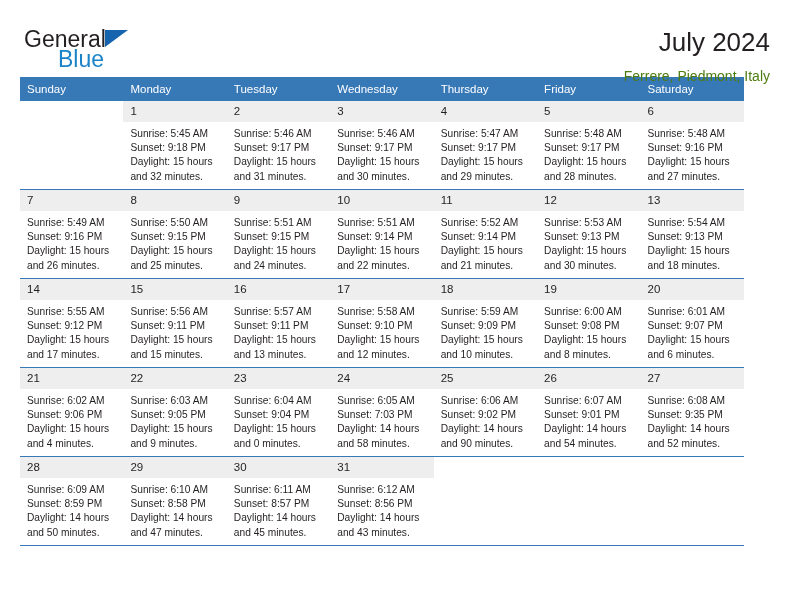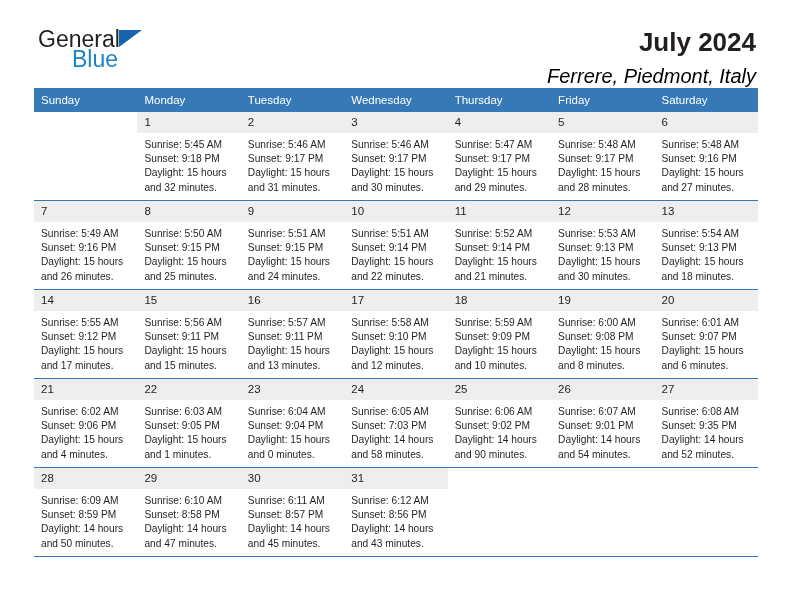--- a/index.html
+++ b/index.html
@@ -12,21 +12,21 @@
     height: 612px;
     font-family: "Liberation Sans", sans-serif;
     color: #000000;
     overflow: hidden;
   }
   .page {
     position: relative;
     width: 792px;
     height: 461px;
     box-sizing: border-box;
-    padding: 0 34px;
+    padding: 0 20px;
   }
 
   
   .header {
     display: flex;
     align-items: flex-start;
     justify-content: space-between;
     padding-top: 26px;
     height: 72px;
     box-sizing: border-box;
@@ -63,38 +63,37 @@
     margin-top: -5px;
   }
   .title-block {
     text-align: right;
     padding-right: 2px;
   }
   .cal-title {
     font-size: 26px;
     color: #231f20;
     line-height: 32px;
-    font-weight: bold;
+    font-weight: normal;
     margin: 0;
   }
   .cal-subtitle {
-    font-size: 20px;
-    color: #000000;
+    font-size: 14px;
+    color: #4d7c0f;
     line-height: 20px;
     margin: 8px 0 0 0;
     font-weight: normal;
-    font-style: italic;
   }
 
   
   table.calendar {
     width: 724px;
     border-collapse: collapse;
     table-layout: fixed;
-    margin-top: 16px;
+    margin-top: 5px;
   }
   table.calendar th {
     background: #3778b7;
     color: #ffffff;
     font-size: 11.5px;
     font-weight: normal;
     text-align: left;
     padding: 5px 0 6px 7px;
     height: 13px;
     border: none;
@@ -359,21 +358,21 @@
               <div>Daylight: 15 hours</div>
               <div>and 4 minutes.</div>
             </div>
           </td>
           <td class="filled">
             <div class="daynum">22</div>
             <div class="details">
               <div>Sunrise: 6:03 AM</div>
               <div>Sunset: 9:05 PM</div>
               <div>Daylight: 15 hours</div>
-              <div>and 1 minutes.</div>
+              <div>and 9 minutes.</div>
             </div>
           </td>
           <td class="filled">
             <div class="daynum">23</div>
             <div class="details">
               <div>Sunrise: 6:04 AM</div>
               <div>Sunset: 9:04 PM</div>
               <div>Daylight: 15 hours</div>
               <div>and 0 minutes.</div>
             </div>

